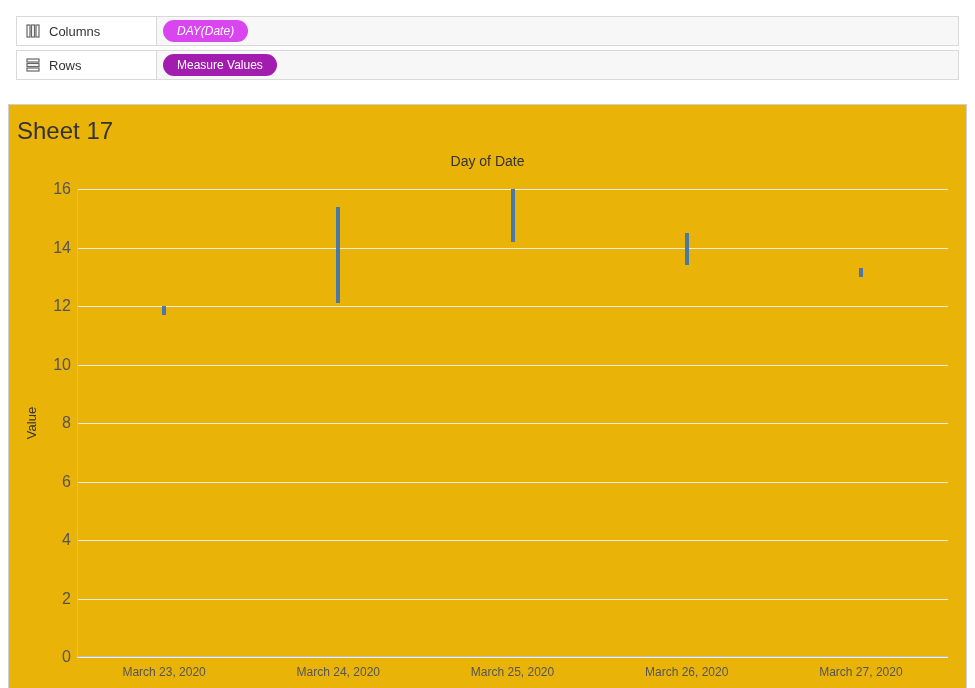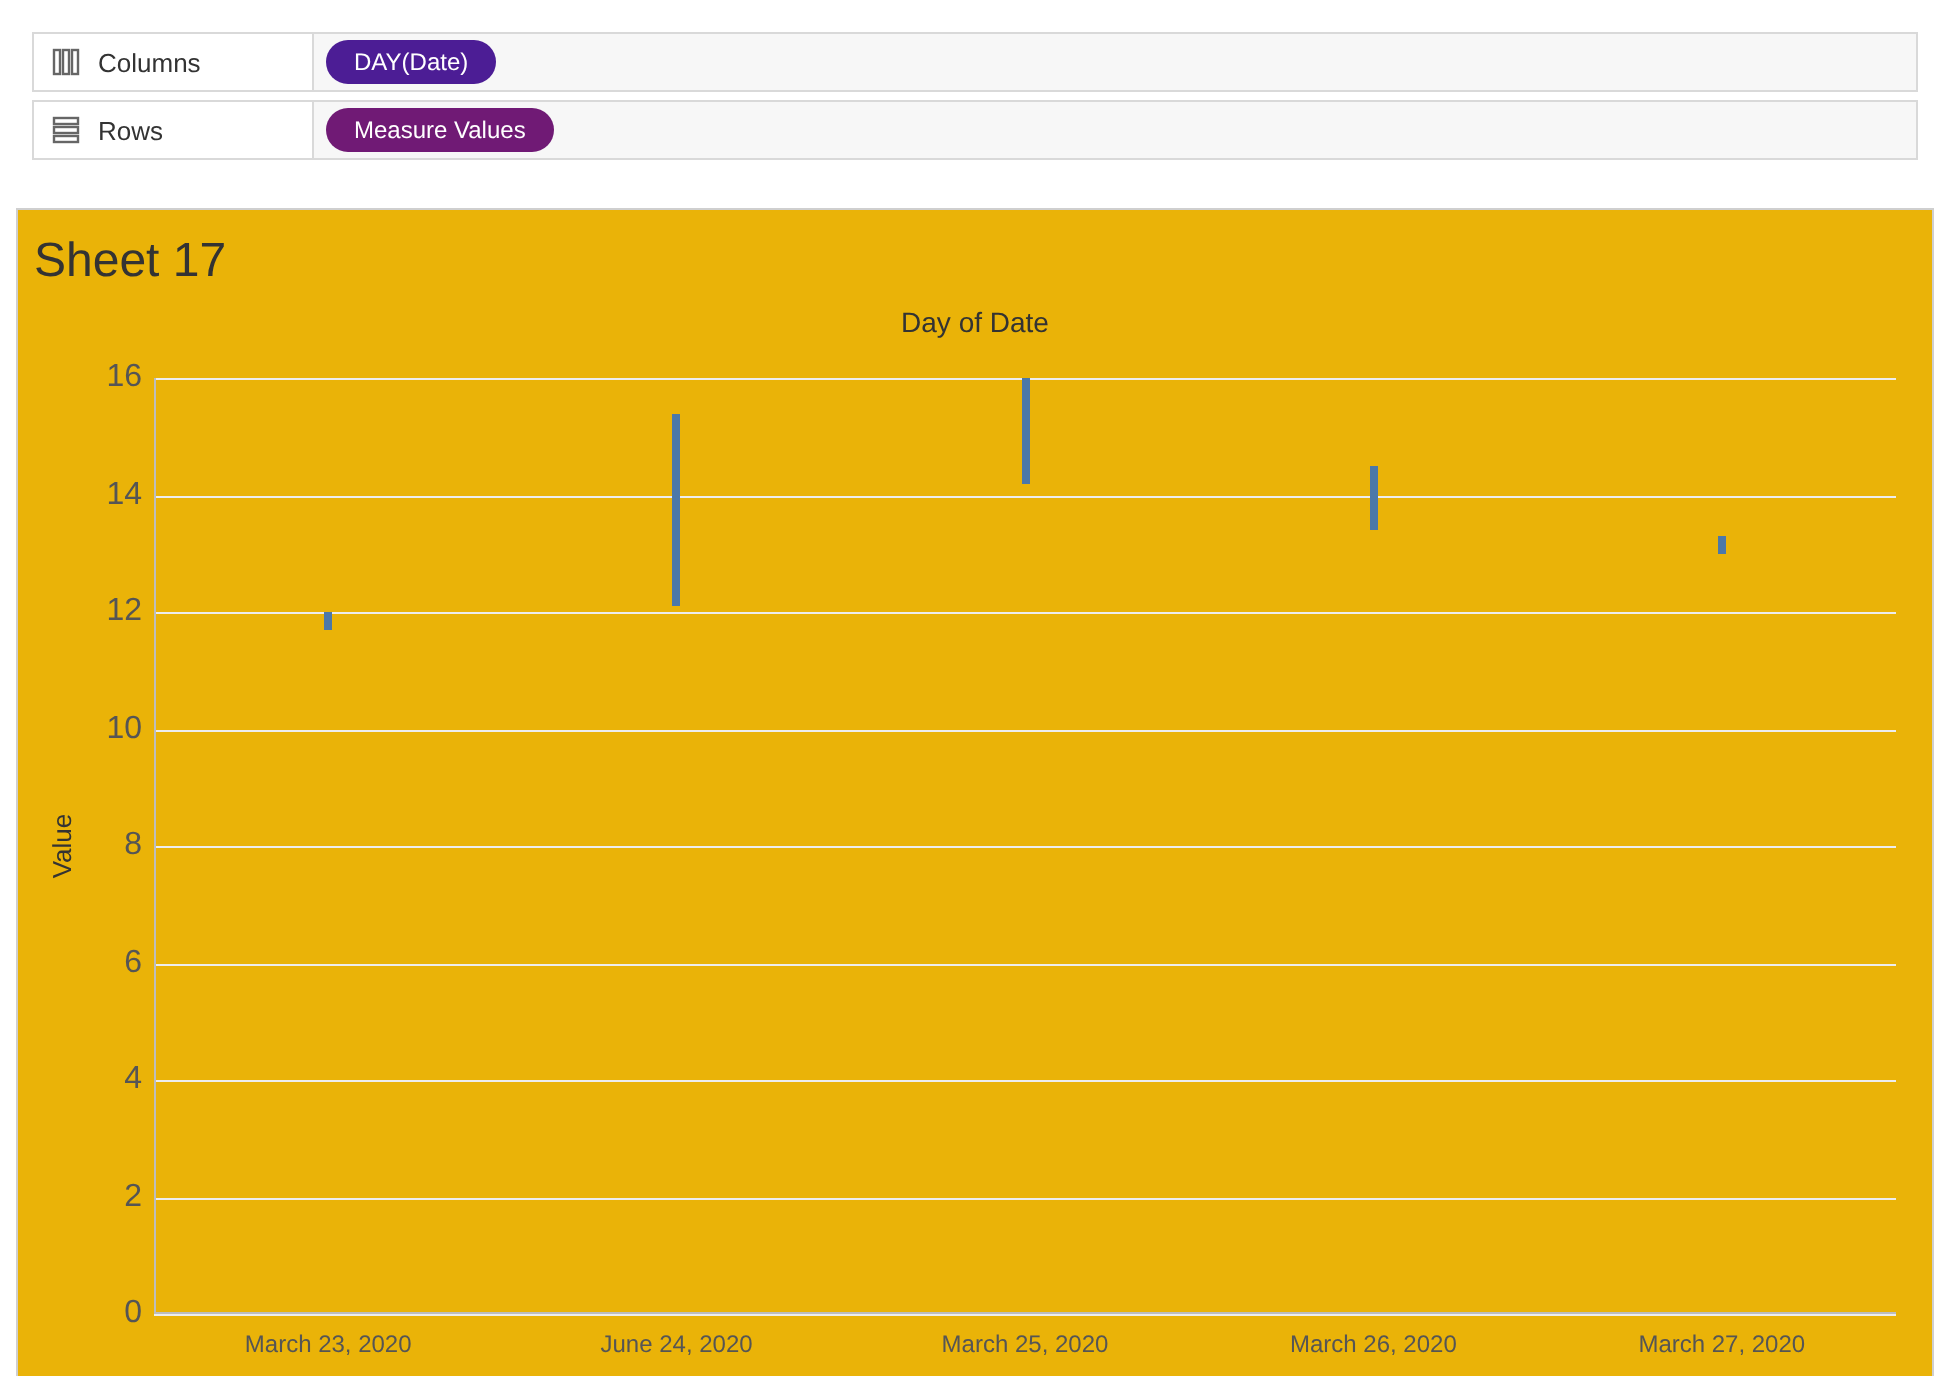--- a/index.html
+++ b/index.html
@@ -30,22 +30,22 @@
     height: 100%;
     background: #f7f7f7;
   }
   .pill {
     display: inline-flex; align-items: center;
     height: 22px; padding: 0 14px;
     border-radius: 11px;
     font-size: 12px; color: #fff;
     user-select: none;
   }
-  .pill.blue  { background: #4c1d95; }
-  .pill.green { background: #701a75; }
+  .pill.blue  { background: #d946ef; font-style: italic; }
+  .pill.green { background: #a21caf; }
   .icon-svg { width: 16px; height: 16px; flex: none; }
 
   .sheet-wrap {
     margin: 8px;
     border: 1px solid #cfcfcf;
     background: #eab308;
     height: 594px;
     display: flex; flex-direction: column;
   }
   .sheet-title {
@@ -154,21 +154,21 @@
           <div class="grid-line" style="top: 25%;"></div>
           <div class="y-tick" style="top: 25%;">12</div>
           <div class="grid-line" style="top: 12.5%;"></div>
           <div class="y-tick" style="top: 12.5%;">14</div>
           <div class="grid-line" style="top: 0%;"></div>
           <div class="y-tick" style="top: 0%;">16</div>
           <div class="axis-line" style="left: 0px; top: 0px; bottom: 0px; width: 1px;"></div>
           <div class="axis-line" style="left: 0px; right: 0px; bottom: 0px; height: 1px;"></div>
           <div class="x-cat" style="left: 10%;">March 23, 2020</div>
           <div class="bar" style="left: 10%; top: 25%; height: 1.875%;"></div>
-          <div class="x-cat" style="left: 30%;">June 24, 2020</div>
+          <div class="x-cat" style="left: 30%;">March 24, 2020</div>
           <div class="bar" style="left: 30%; top: 3.75%; height: 20.625%;"></div>
           <div class="x-cat" style="left: 50%;">March 25, 2020</div>
           <div class="bar" style="left: 50%; top: 0%; height: 11.25%;"></div>
           <div class="x-cat" style="left: 70%;">March 26, 2020</div>
           <div class="bar" style="left: 70%; top: 9.375%; height: 6.875%;"></div>
           <div class="x-cat" style="left: 90%;">March 27, 2020</div>
           <div class="bar" style="left: 90%; top: 16.875%; height: 1.875%;"></div>
         </div>
     </div>
   </div>

